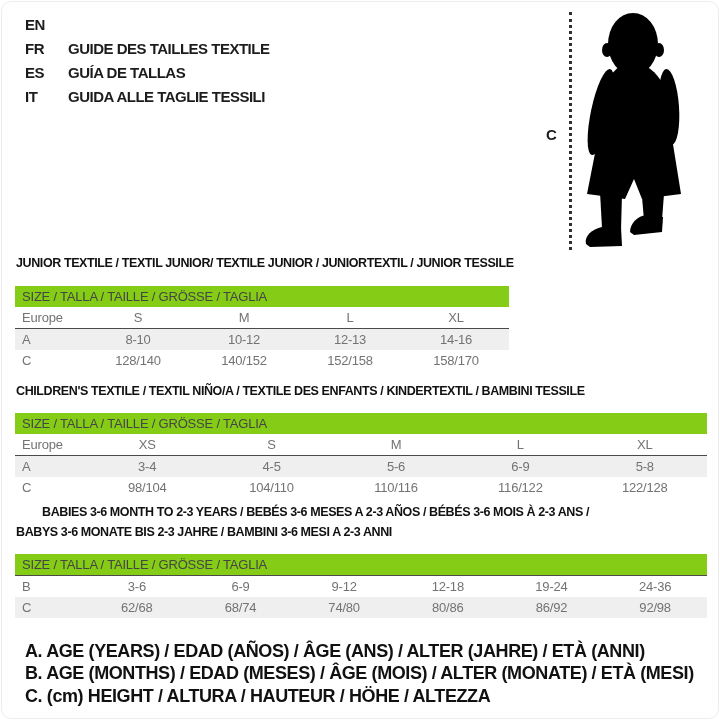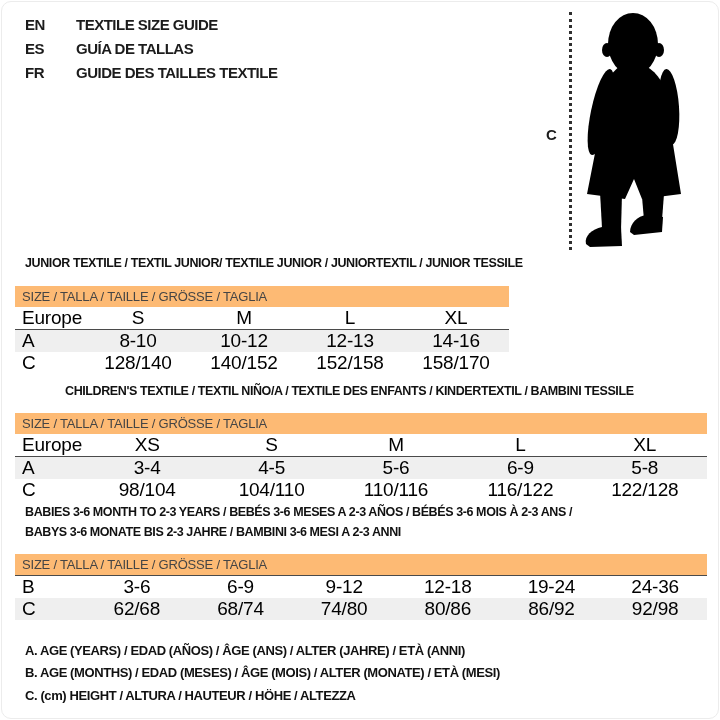--- a/index.html
+++ b/index.html
@@ -10,94 +10,97 @@
     color:#1c1c1c;
     -webkit-font-smoothing:antialiased;
   }
   .frame {
     position:absolute; inset:1px; border:1px solid #ececec;
     border-radius:10px; pointer-events:none;
   }
 
   
   .lang-list { position:absolute; left:25px; top:13px; }
-  .lang-row { display:flex; line-height:24px;gap:8px; }
+  .lang-row { display:flex; line-height:24px; }
   .lang-code, .lang-label {
     font-weight:bold; font-size:15px; letter-spacing:-0.5px; color:#1c1c1c;
   }
   .lang-code { width:43px; }
 
   
   .silhouette { position:absolute; left:578px; top:8px; width:112px; height:244px; }
   .dotted-line {
     position:absolute; left:569px; top:12px; height:238px; width:0;
     border-left:3px dotted #2f2f2f;
   }
   .c-label {
     position:absolute; left:546px; top:126px;
     font-weight:bold; font-size:15px; color:#1c1c1c;
   }
 
   
   .section-title {
-    position:absolute; left:25px;
+    position:absolute; left:16px;
     font-weight:bold; font-size:12.5px; letter-spacing:-0.4px; color:#111;
     white-space:nowrap;
   }
   .t-junior   { top:256px; }
-  .t-children { top:384px;margin-left:40px; }
-  .t-babies1  { top:505px; }
+  .t-children { top:384px; }
+  .t-babies1  { top:505px;margin-left:26px; }
   .t-babies2  { top:525px;text-align:center; }
 
   
   .tbl { position:absolute; left:15px; }
   .tbl-junior   { top:286px; width:494px; }
   .tbl-children { top:413px; width:692px; }
   .tbl-babies   { top:554px; width:692px; }
 
   .size-bar {
-    height:21px; line-height:21px; background:#fdba74; color:#454545;
+    height:21px; line-height:21px; background:#84cc16; color:#454545;
     font-size:13px; letter-spacing:-0.2px; padding-left:7px;
     box-sizing:border-box;
   }
   .tbl table {
     width:100%; border-collapse:collapse; table-layout:fixed;
-    font-size:19px; color:#000000; letter-spacing:-0.2px;
+    font-size:13px; color:#737373; letter-spacing:-0.2px;
   }
   .tbl td { height:21px; padding:0; vertical-align:middle; }
   .tbl td.lbl { text-align:left; padding-left:7px; }
   .tbl td.val { text-align:center; }
   .tbl col.c-lbl { width:70px; }
   tr.alt  { background:#efefef; }
   tr.rule { border-top:1.5px solid #4a4a4a; }
 
   
   .footnotes { position:absolute; left:25px; top:640px; }
   .footnotes div {
-    font-weight:bold; font-size:13px; letter-spacing:-0.4px;
+    font-weight:bold; font-size:18px; letter-spacing:-0.4px;
     line-height:22.3px; color:#111; white-space:nowrap;
   }
 </style>
 </head>
 <body>
 
 <div class="frame"></div>
 
 <div class="lang-list">
   <div class="lang-row">
     <span class="lang-code">EN</span>
-    <span class="lang-label">TEXTILE SIZE GUIDE</span>
+  </div>
+  <div class="lang-row">
+    <span class="lang-code">FR</span>
+    <span class="lang-label">GUIDE DES TAILLES TEXTILE</span>
   </div>
   <div class="lang-row">
     <span class="lang-code">ES</span>
     <span class="lang-label">GUÍA DE TALLAS</span>
   </div>
   <div class="lang-row">
-    <span class="lang-code">FR</span>
-    <span class="lang-label">GUIDE DES TAILLES TEXTILE</span>
+    <span class="lang-code">IT</span>
+    <span class="lang-label">GUIDA ALLE TAGLIE TESSILI</span>
   </div>
 </div>
 
 <div class="c-label">C</div>
 <div class="dotted-line"></div>
 <svg class="silhouette" viewBox="0 0 112 244" xmlns="http://www.w3.org/2000/svg">
   <g fill="#000000">
     <ellipse cx="55" cy="36" rx="25" ry="31"></ellipse>
     <ellipse cx="29" cy="42" rx="5" ry="7"></ellipse>
     <ellipse cx="81" cy="42" rx="5" ry="7"></ellipse>

